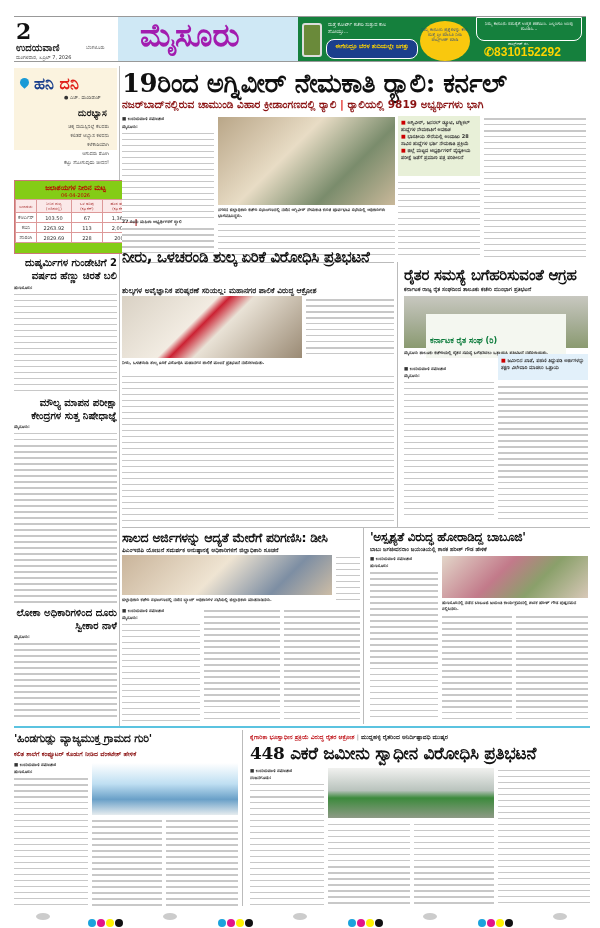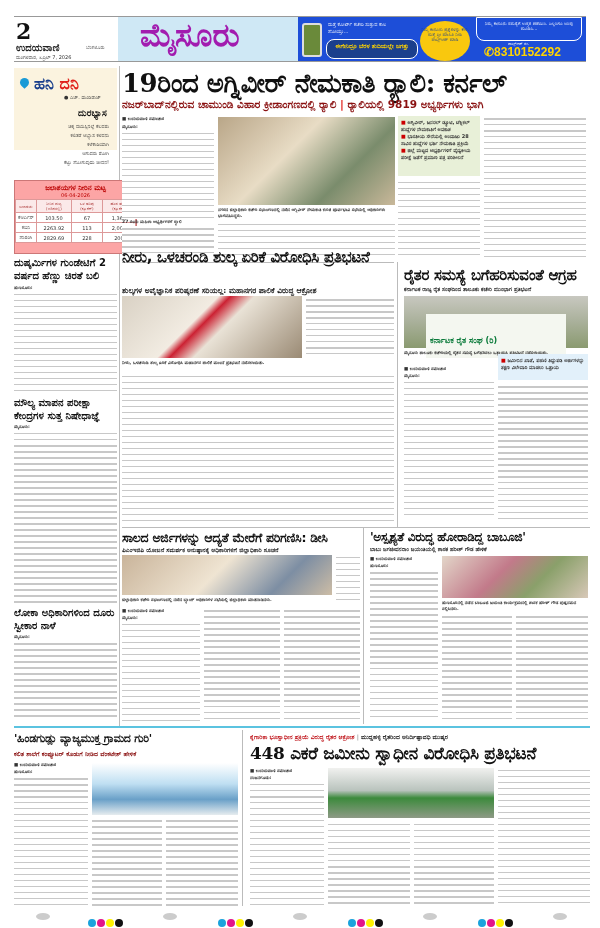--- a/index.html
+++ b/index.html
@@ -5,42 +5,42 @@
 *{box-sizing:border-box;margin:0;padding:0}
 body{width:600px;height:928px;background:#fff;font-family:"DejaVu Sans",sans-serif;color:#111;position:relative;overflow:hidden}
 .abs{position:absolute}
 .masthead{left:14px;top:16px;width:572px;height:46px;border-top:1px solid #999;border-bottom:1px solid #999}
 .pageno{left:16px;top:18px;font:bold 22px "DejaVu Serif",serif}
 .brand{left:16px;top:42px;font:bold 10px "DejaVu Sans",sans-serif;color:#222}
 .brandsub{left:86px;top:44px;font-size:5px;color:#444}
 .date{left:16px;top:54px;font-size:5px;color:#333}
 .cityband{left:118px;top:17px;width:180px;height:44px;background:#cfe8f5}
 .city{left:140px;top:16px;font:bold 32px "DejaVu Serif",serif;color:#a21caf}
-.ad{left:298px;top:17px;width:288px;height:44px;background:#1d4ed8}
+.ad{left:298px;top:17px;width:288px;height:44px;background:#15803d}
 .ad .t1{position:absolute;left:30px;top:4px;font-size:5px;color:#fff;width:60px}
 .ad .pill{position:absolute;left:28px;top:22px;width:92px;height:20px;background:#1b3f8c;border:1px solid #fff;border-radius:8px;color:#ffd400;font:bold 6px "DejaVu Sans",sans-serif;text-align:center;padding-top:2px}
 .ad .circle{position:absolute;left:122px;top:4px;width:50px;height:40px;border-radius:50%;background:#f9c80e;color:#1b3f8c;font-size:4.5px;text-align:center;padding-top:6px}
 .ad .box{position:absolute;left:178px;top:0;width:106px;height:24px;border:1px solid #fff;border-radius:0 0 8px 8px;color:#fff;font-size:4.5px;text-align:center;padding-top:3px}
 .ad .phone{position:absolute;left:186px;top:28px;color:#ffd400;font:bold 12px "Liberation Sans",sans-serif}
 .ad .phlbl{position:absolute;left:210px;top:24px;color:#fff;font-size:4px}
 .col-rule{background:#bbb;width:1px}
 .hani{left:14px;top:68px;width:103px;height:82px;background:#fbf3df}
 .hani .logo{position:absolute;left:8px;top:6px;font:bold 16px "DejaVu Sans",sans-serif;color:#1a3f8c}
 .hani .logo span{color:#e0201b}
 .hani .drop{position:absolute;left:6px;top:10px;width:9px;height:9px;border-radius:50% 50% 50% 0;background:#1a9ad6;transform:rotate(-45deg)}
 .hani .auth{position:absolute;left:50px;top:26px;font-size:5px;color:#333}
 .hani .ttl{position:absolute;left:64px;top:40px;font:bold 9px "DejaVu Sans",sans-serif}
 .hani .lines{position:absolute;right:8px;top:54px;font-size:5px;text-align:right;line-height:9px;color:#333}
-.dam{left:14px;top:180px;width:123px;height:74px;background:#fca5a5;border:1px solid #c77}
+.dam{left:14px;top:180px;width:123px;height:74px;background:#84cc16;border:1px solid #c77}
 .dam .t{text-align:center;font:bold 7px "DejaVu Sans",sans-serif;color:#b00;padding-top:3px}
 .dam .d{text-align:center;font-size:5px;color:#b00}
 .dam table{width:100%;border-collapse:collapse;font-size:5px;background:#fff;margin-top:1px}
 .dam td{border:1px solid #d99;padding:1px 2px;text-align:center;color:#333}
 .dam thead td{font-size:4px;color:#a33;background:#fbe9e9}
-.lhead{font:bold 10px "DejaVu Sans",sans-serif;text-align:left;line-height:13px}
+.lhead{font:bold 10px "DejaVu Sans",sans-serif;text-align:right;line-height:13px}
 .lines-fill{background:repeating-linear-gradient(#fff 0,#fff 2px,#c8c8c8 2px,#c8c8c8 3.5px,#fff 3.5px,#fff 6px)}
 .h1{left:122px;top:68px;font:bold 26px "DejaVu Serif",serif;letter-spacing:-.5px}
 .h1sub{left:122px;top:98px;font:bold 10.5px "DejaVu Sans",sans-serif;color:#8a1111}
 .h1sub .bar{color:#e0201b}
 .photo{background:linear-gradient(135deg,#b9a688,#e8dcc5 40%,#7a8c6c 70%,#c9b89a)}
 .cap{font-size:4.5px;line-height:6px;color:#333;font-weight:bold}
 .green-box{background:#e8f0d8}
 .bul{font-size:5px;line-height:7px;color:#333;font-weight:bold}
 .bul .b{color:#c00}
 .sec-h{font:bold 15px "DejaVu Sans",sans-serif;letter-spacing:-.3px}

